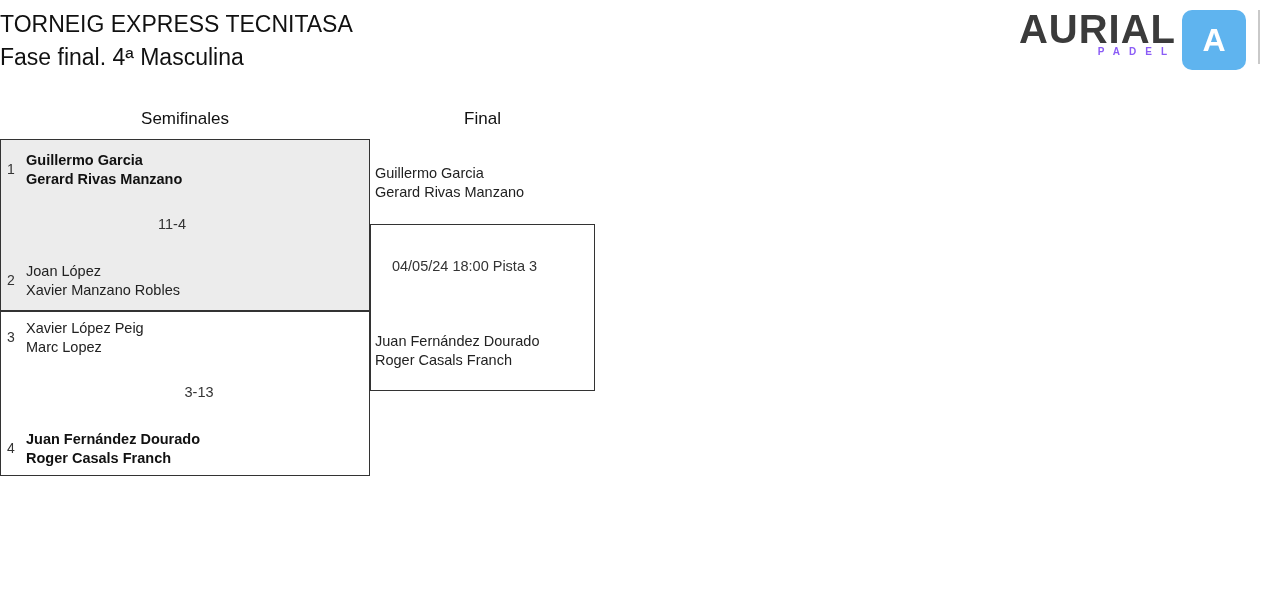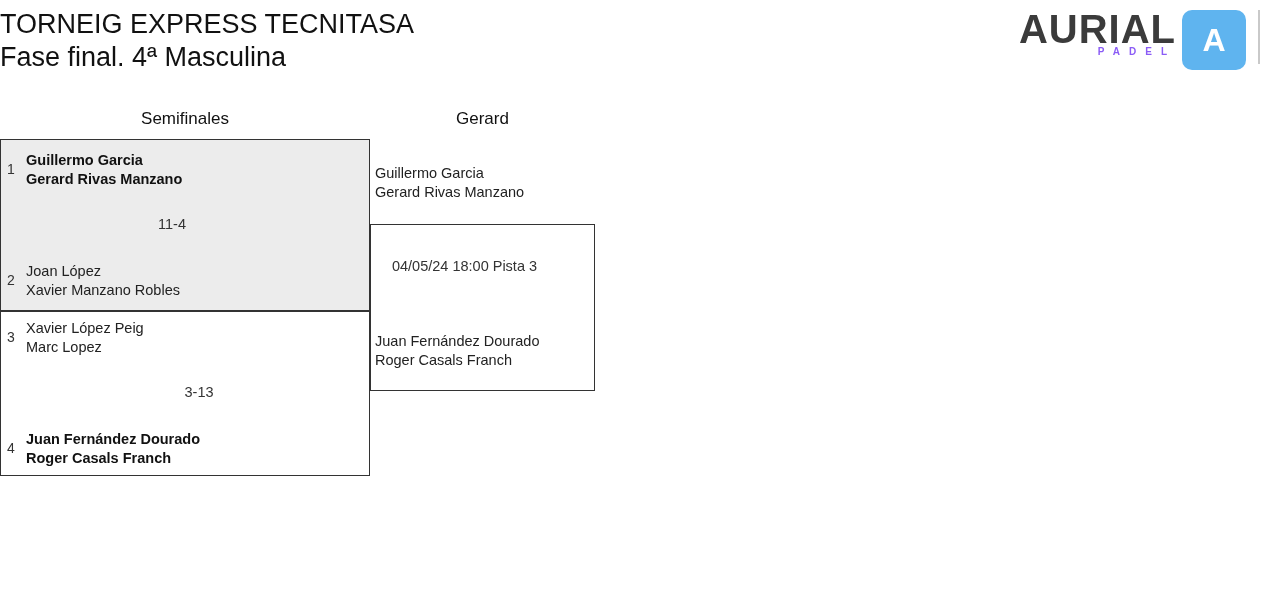--- a/index.html
+++ b/index.html
@@ -23,21 +23,21 @@
     left: 0;
     width: 1280px;
     height: 90px;
   }
   #title-block {
     position: absolute;
     left: 0;
     top: 8px;
   }
   .title-line {
-    font-size: 27px;
+    font-size: 23px;
     line-height: 33px;
     font-weight: 400;
     color: #111111;
     white-space: nowrap;
   }
 
   
   #logo {
     position: absolute;
     right: 8px;
@@ -175,21 +175,21 @@
       <div id="logo-word">AURIAL</div>
       <div id="logo-sub">PADEL</div>
     </div>
     <div id="logo-mark">A</div>
     <div id="logo-divider"></div>
   </div>
 
 </div>
 
 <div class="col-heading" id="heading-semis">Semifinales</div>
-<div class="col-heading" id="heading-final">Gerard</div>
+<div class="col-heading" id="heading-final">Final</div>
 
 <div class="match-box" id="match-sf1"></div>
 <div class="match-box" id="match-sf2"></div>
 <div class="match-box" id="match-final"></div>
 
 <div class="seed" id="sf1-seed-a">1</div>
 <div class="team winner" id="sf1-team-a">
   <div>Guillermo Garcia</div>
   <div>Gerard Rivas Manzano</div>
 </div>

